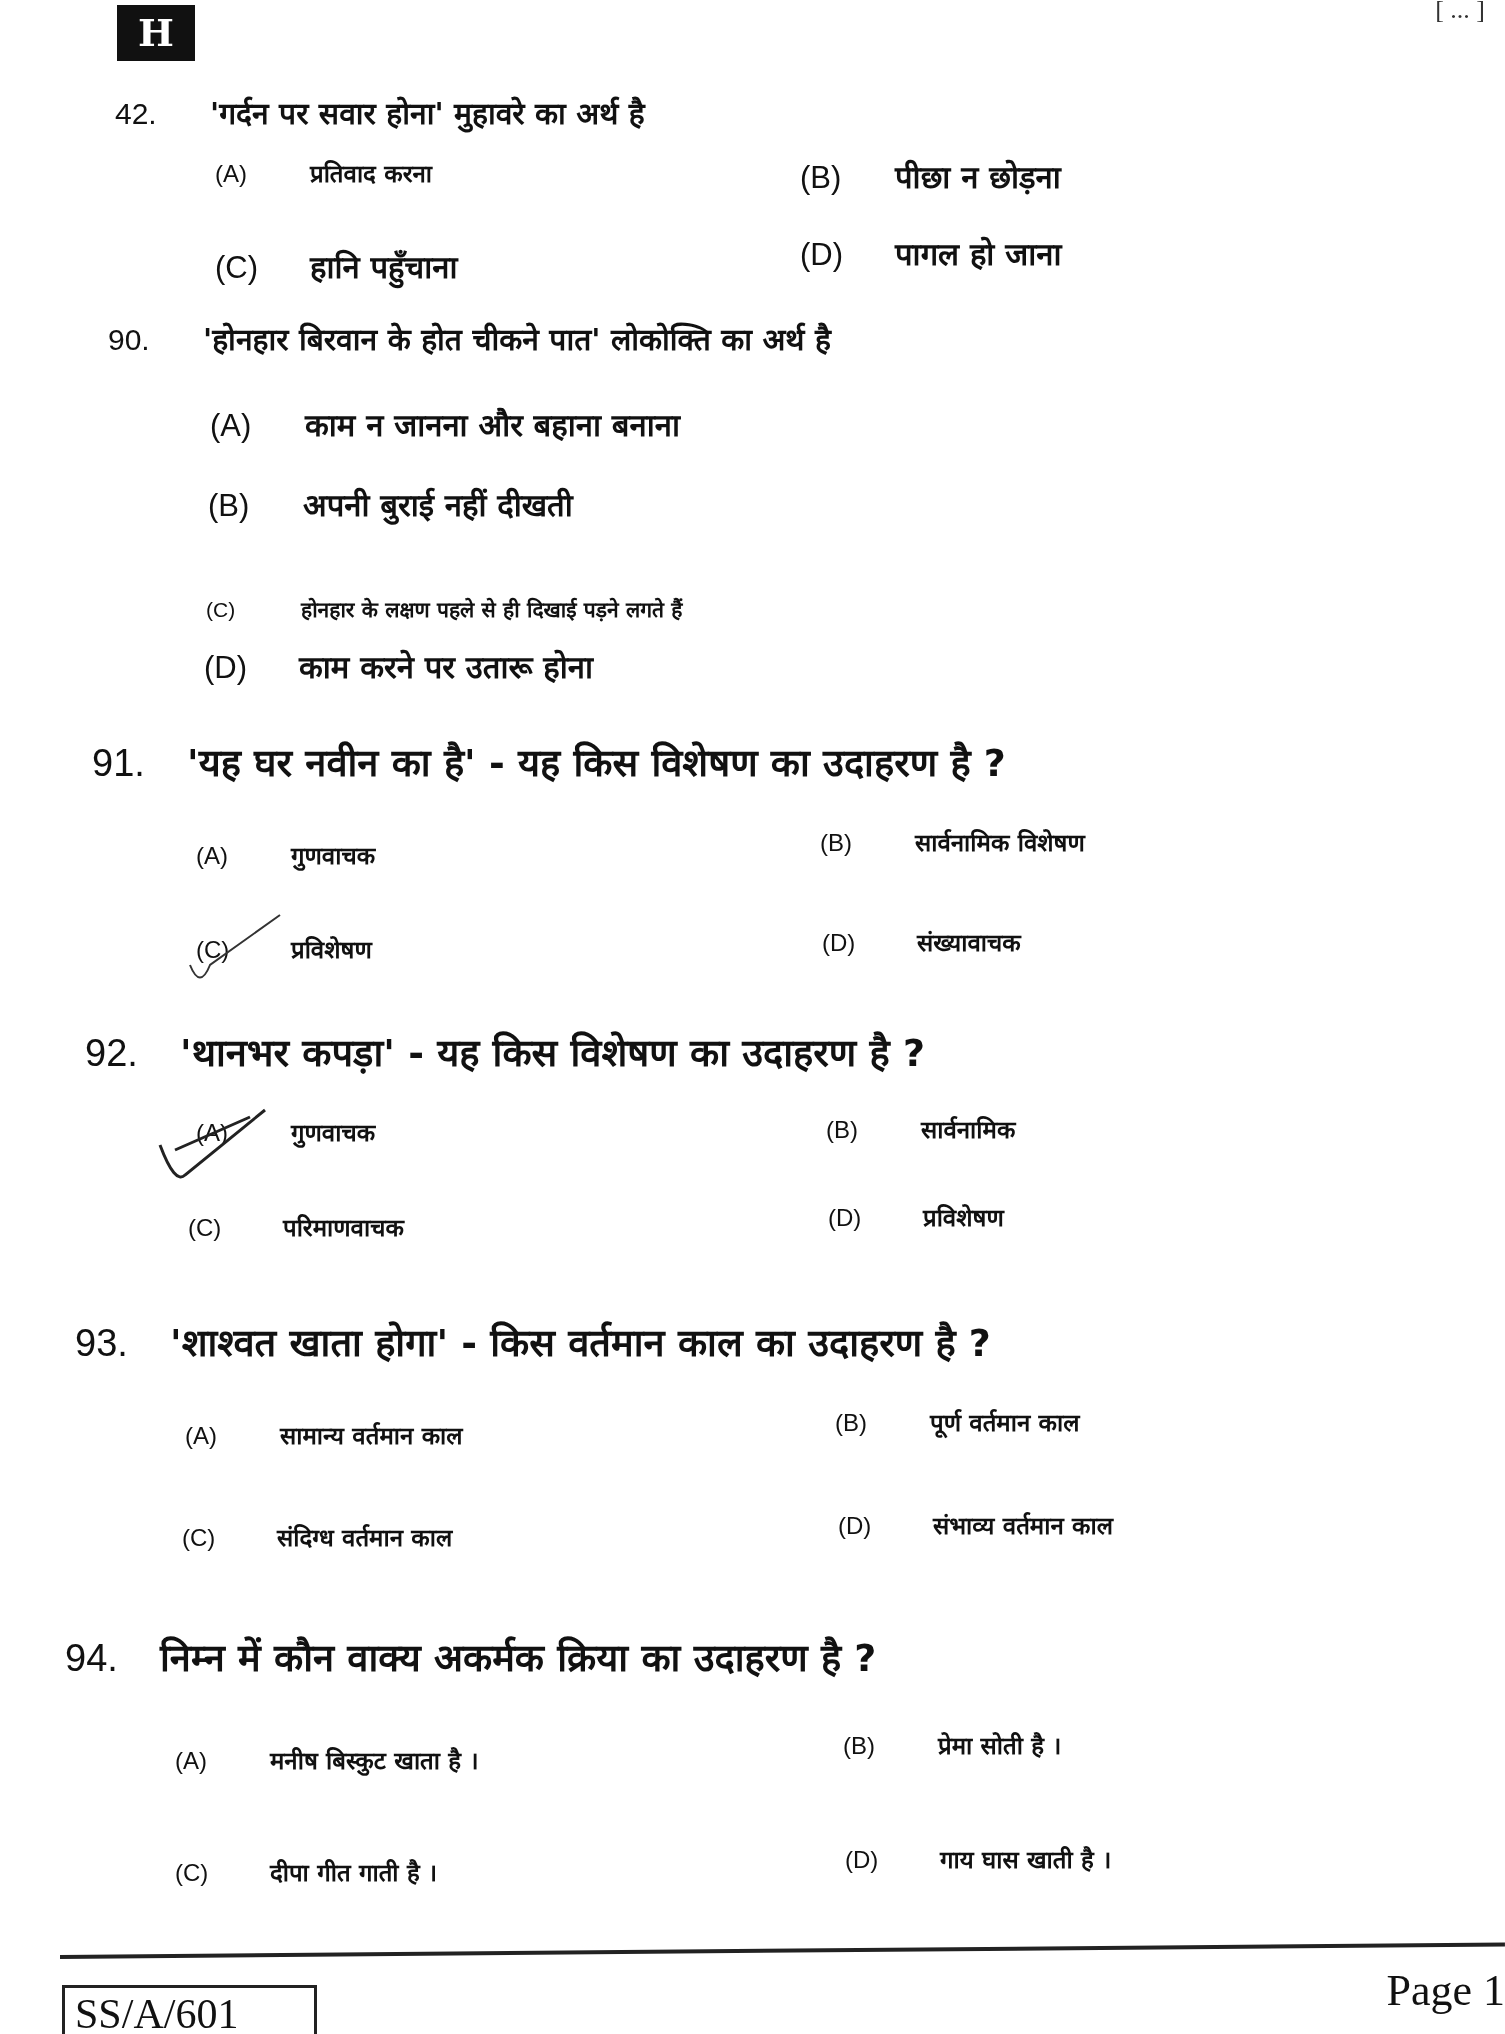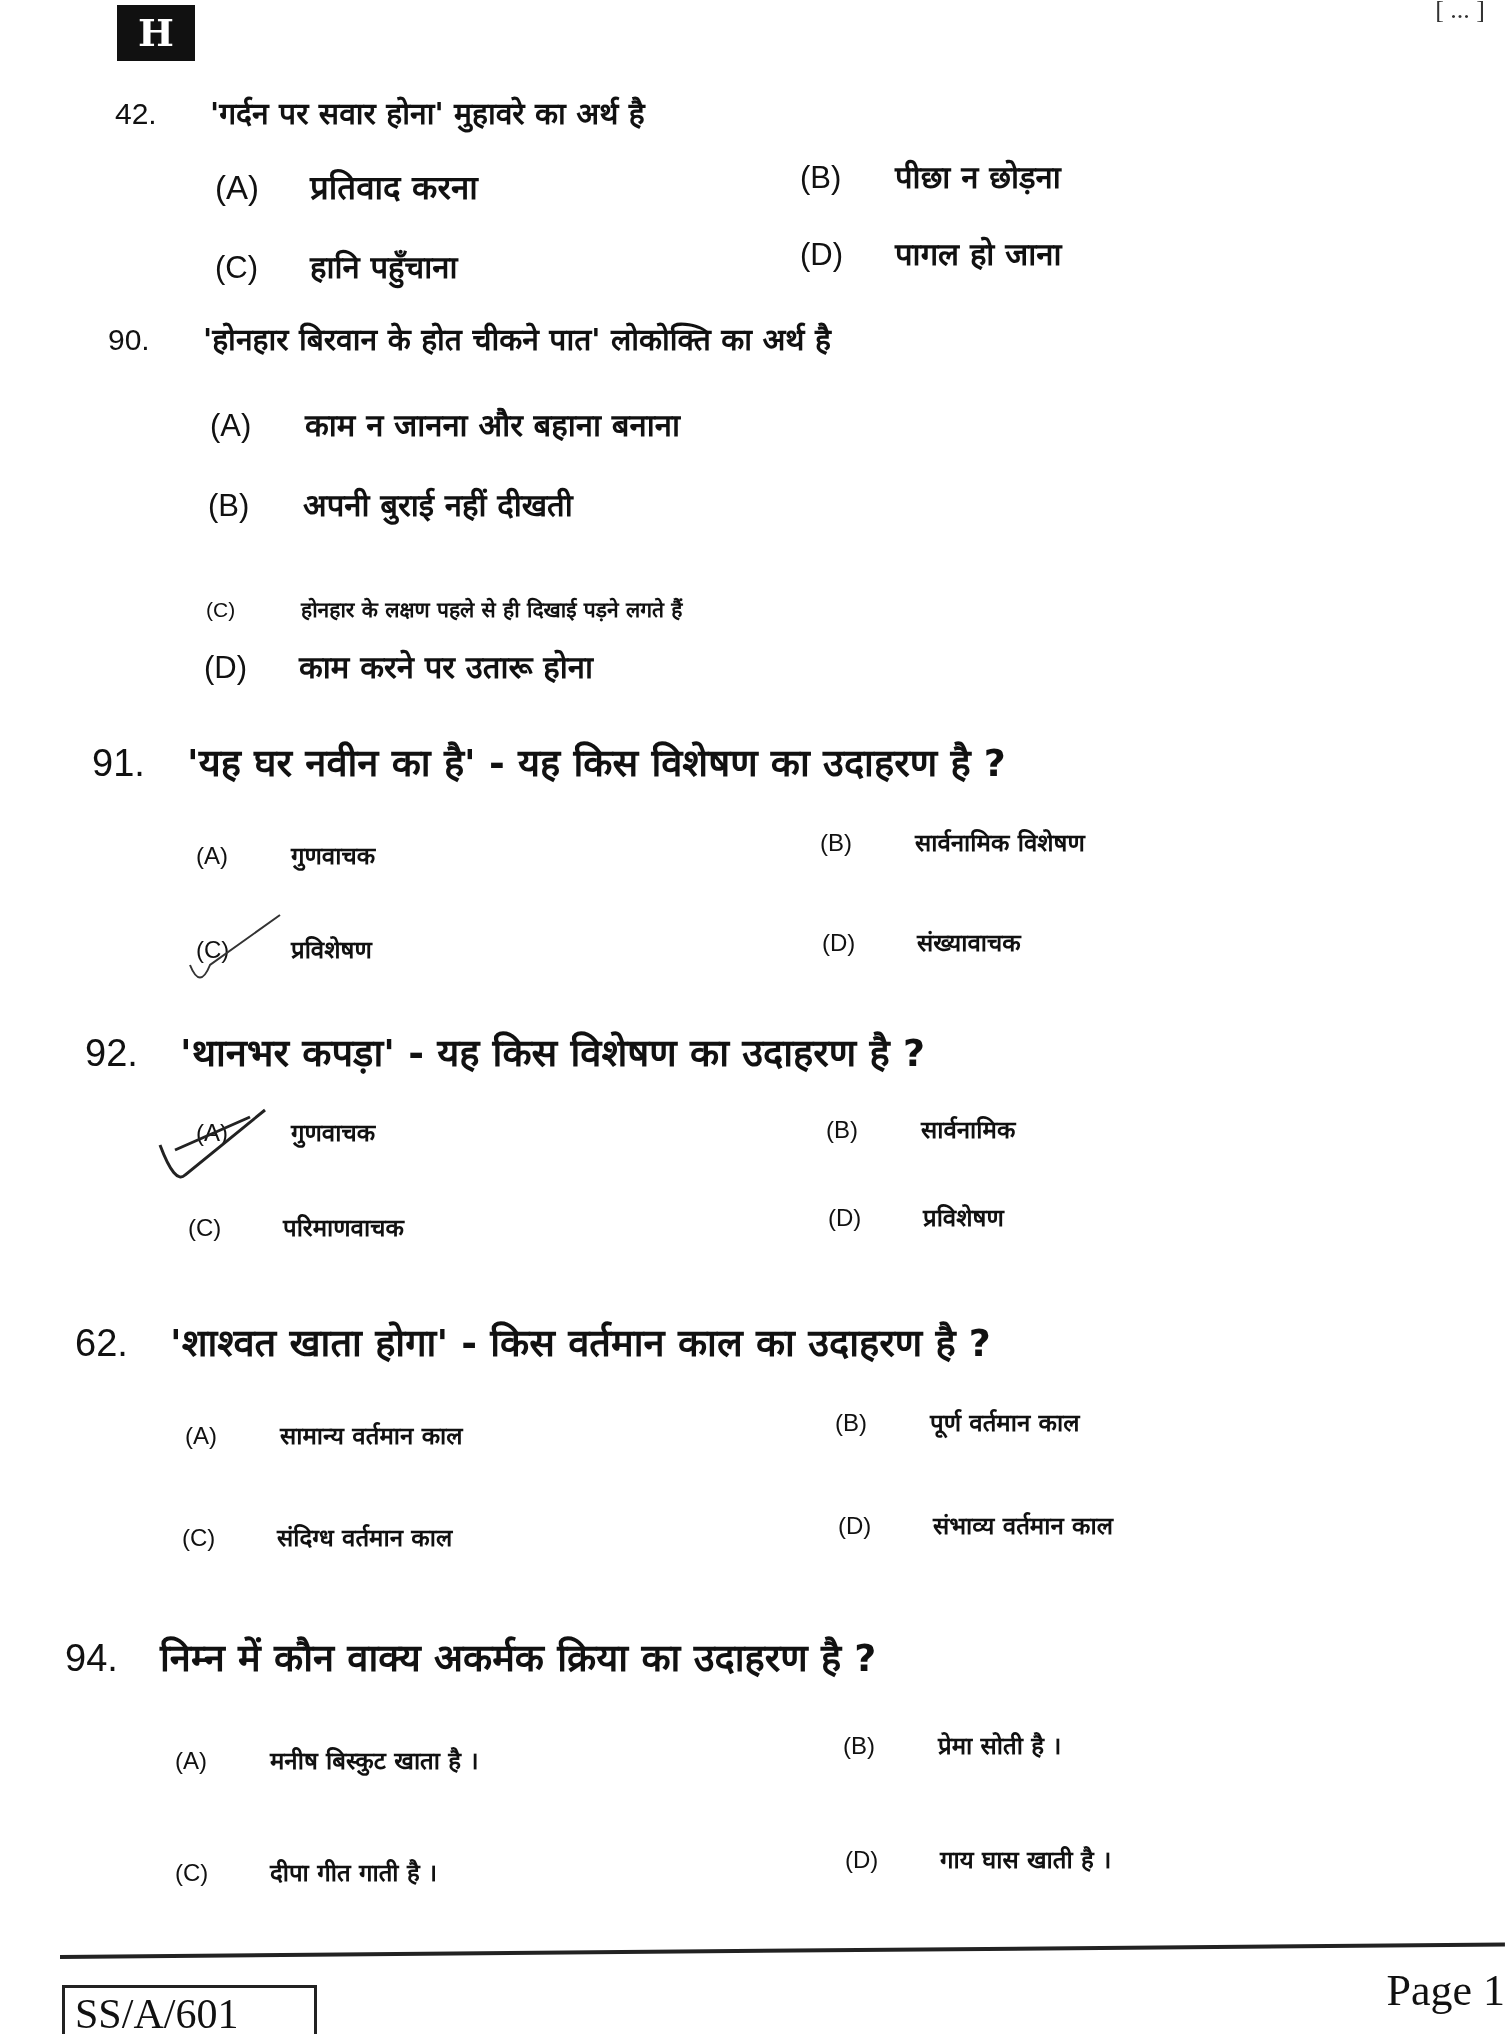--- a/index.html
+++ b/index.html
@@ -34,21 +34,21 @@
 </style>
 </head>
 <body>
 
 <div class="h-box">H</div>
 <div class="corner">[ ... ]</div>
 
 <div class="q" style="left:115px;top:92px;font-size:30px">
   <span class="qnum">42.</span><span>'गर्दन पर सवार होना' मुहावरे का अर्थ है</span>
 </div>
-<div class="opt" style="left:215px;top:164px;font-size:33px"><span class="olab">(A)</span><span>प्रतिवाद करना</span></div>
+<div class="opt" style="left:215px;top:156px;font-size:24px"><span class="olab">(A)</span><span>प्रतिवाद करना</span></div>
 <div class="opt" style="left:800px;top:155px;font-size:31px"><span class="olab">(B)</span><span>पीछा न छोड़ना</span></div>
 <div class="opt" style="left:215px;top:245px;font-size:31px"><span class="olab">(C)</span><span>हानि पहुँचाना</span></div>
 <div class="opt" style="left:800px;top:232px;font-size:31px"><span class="olab">(D)</span><span>पागल हो जाना</span></div>
 
 <div class="q" style="left:108px;top:318px;font-size:30px">
   <span class="qnum">90.</span><span>'होनहार बिरवान के होत चीकने पात' लोकोक्ति का अर्थ है</span>
 </div>
 <div class="opt" style="left:210px;top:403px;font-size:31px"><span class="olab">(A)</span><span>काम न जानना और बहाना बनाना</span></div>
 <div class="opt" style="left:208px;top:483px;font-size:31px"><span class="olab">(B)</span><span>अपनी बुराई नहीं दीखती</span></div>
 <div class="opt" style="left:206px;top:595px;font-size:21px"><span class="olab">(C)</span><span>होनहार के लक्षण पहले से ही दिखाई पड़ने लगते हैं</span></div>
@@ -70,21 +70,21 @@
 </div>
 <div class="opt" style="left:196px;top:1115px"><span class="olab">(A)</span><span>गुणवाचक</span></div>
 <svg class="mark" style="left:155px;top:1105px" width="130" height="80">
     <path d="M5 40 Q20 80 30 70 L110 5 M20 45 L95 12" stroke="#222" stroke-width="3" fill="none"></path>
   </svg>
 <div class="opt" style="left:826px;top:1112px"><span class="olab">(B)</span><span>सार्वनामिक</span></div>
 <div class="opt" style="left:188px;top:1210px"><span class="olab">(C)</span><span>परिमाणवाचक</span></div>
 <div class="opt" style="left:828px;top:1200px"><span class="olab">(D)</span><span>प्रविशेषण</span></div>
 
 <div class="q" style="left:75px;top:1315px">
-  <span class="qnum">62.</span><span>'शाश्वत खाता होगा' - किस वर्तमान काल का उदाहरण है ?</span>
+  <span class="qnum">93.</span><span>'शाश्वत खाता होगा' - किस वर्तमान काल का उदाहरण है ?</span>
 </div>
 <div class="opt" style="left:185px;top:1418px"><span class="olab">(A)</span><span>सामान्य वर्तमान काल</span></div>
 <div class="opt" style="left:835px;top:1405px"><span class="olab">(B)</span><span>पूर्ण वर्तमान काल</span></div>
 <div class="opt" style="left:182px;top:1520px"><span class="olab">(C)</span><span>संदिग्ध वर्तमान काल</span></div>
 <div class="opt" style="left:838px;top:1508px"><span class="olab">(D)</span><span>संभाव्य वर्तमान काल</span></div>
 
 <div class="q" style="left:65px;top:1630px">
   <span class="qnum">94.</span><span>निम्न में कौन वाक्य अकर्मक क्रिया का उदाहरण है ?</span>
 </div>
 <div class="opt" style="left:175px;top:1743px"><span class="olab">(A)</span><span>मनीष बिस्कुट खाता है ।</span></div>

